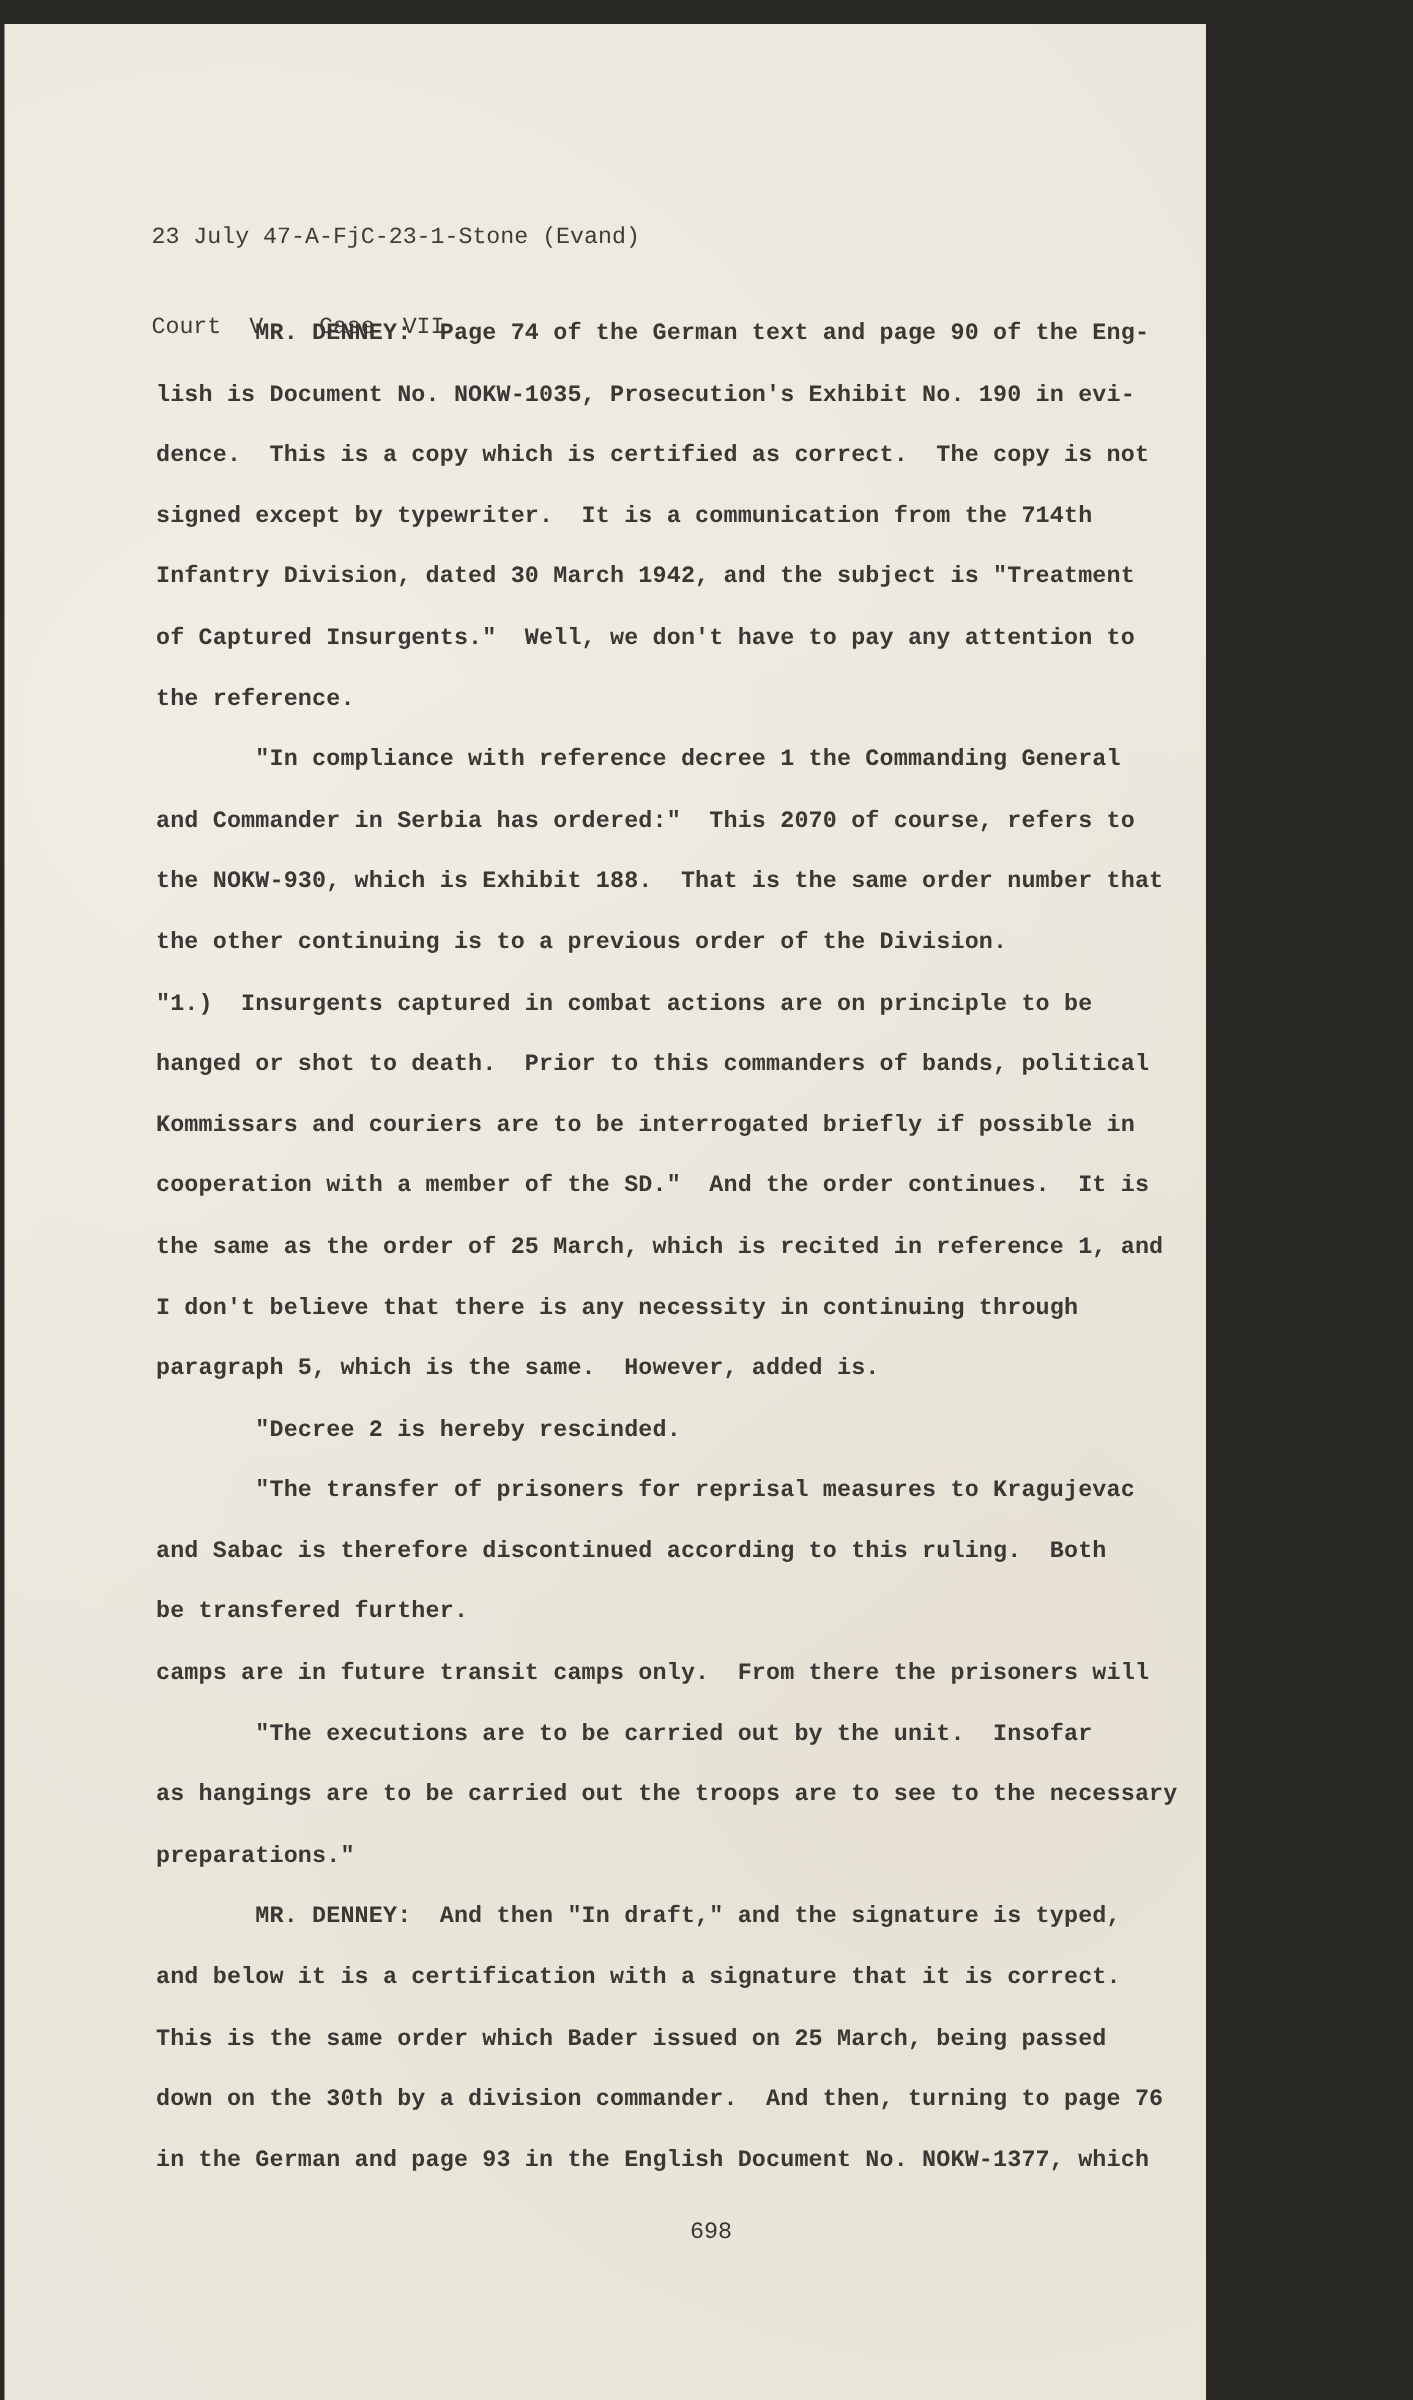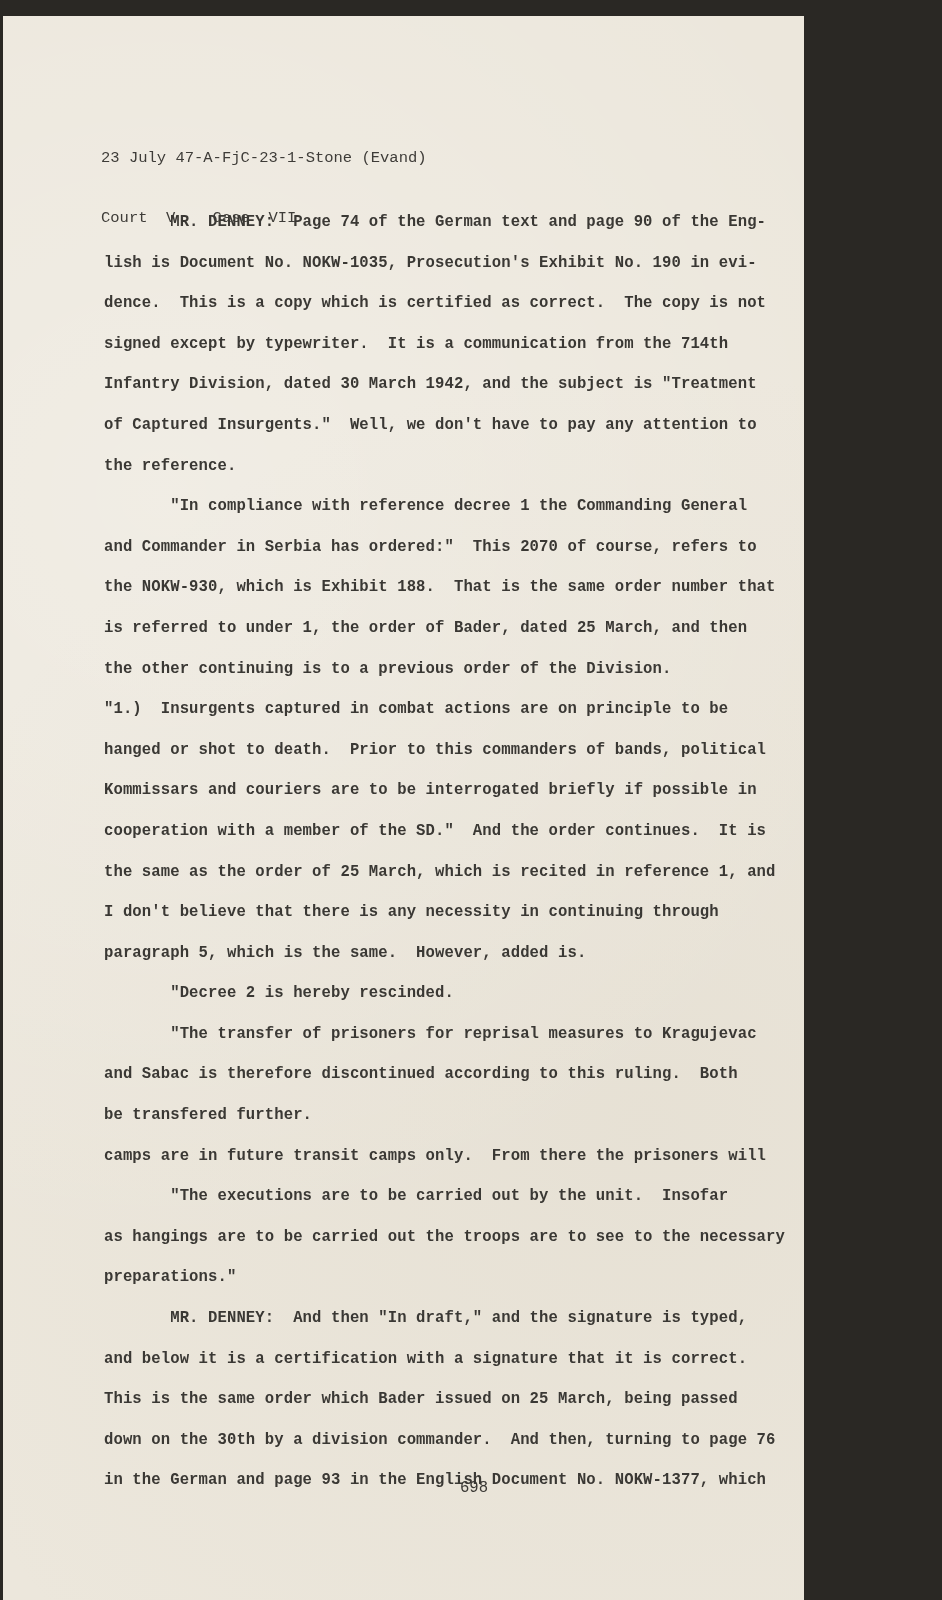--- a/index.html
+++ b/index.html
@@ -47,21 +47,20 @@
       <div class="line">       MR. DENNEY:  Page 74 of the German text and page 90 of the Eng-</div>
       <div class="line">lish is Document No. NOKW-1035, Prosecution's Exhibit No. 190 in evi-</div>
       <div class="line">dence.  This is a copy which is certified as correct.  The copy is not</div>
       <div class="line">signed except by typewriter.  It is a communication from the 714th</div>
       <div class="line">Infantry Division, dated 30 March 1942, and the subject is "Treatment</div>
       <div class="line">of Captured Insurgents."  Well, we don't have to pay any attention to</div>
       <div class="line">the reference.</div>
       <div class="line">       "In compliance with reference decree 1 the Commanding General</div>
       <div class="line">and Commander in Serbia has ordered:"  This 2070 of course, refers to</div>
       <div class="line">the NOKW-930, which is Exhibit 188.  That is the same order number that</div>
-      <div class="line">is referred to under 1, the order of Bader, dated 25 March, and then</div>
       <div class="line">the other continuing is to a previous order of the Division.</div>
       <div class="line">"1.)  Insurgents captured in combat actions are on principle to be</div>
       <div class="line">hanged or shot to death.  Prior to this commanders of bands, political</div>
       <div class="line">Kommissars and couriers are to be interrogated briefly if possible in</div>
       <div class="line">cooperation with a member of the SD."  And the order continues.  It is</div>
       <div class="line">the same as the order of 25 March, which is recited in reference 1, and</div>
       <div class="line">I don't believe that there is any necessity in continuing through</div>
       <div class="line">paragraph 5, which is the same.  However, added is.</div>
       <div class="line">       "Decree 2 is hereby rescinded.</div>
       <div class="line">       "The transfer of prisoners for reprisal measures to Kragujevac</div>

